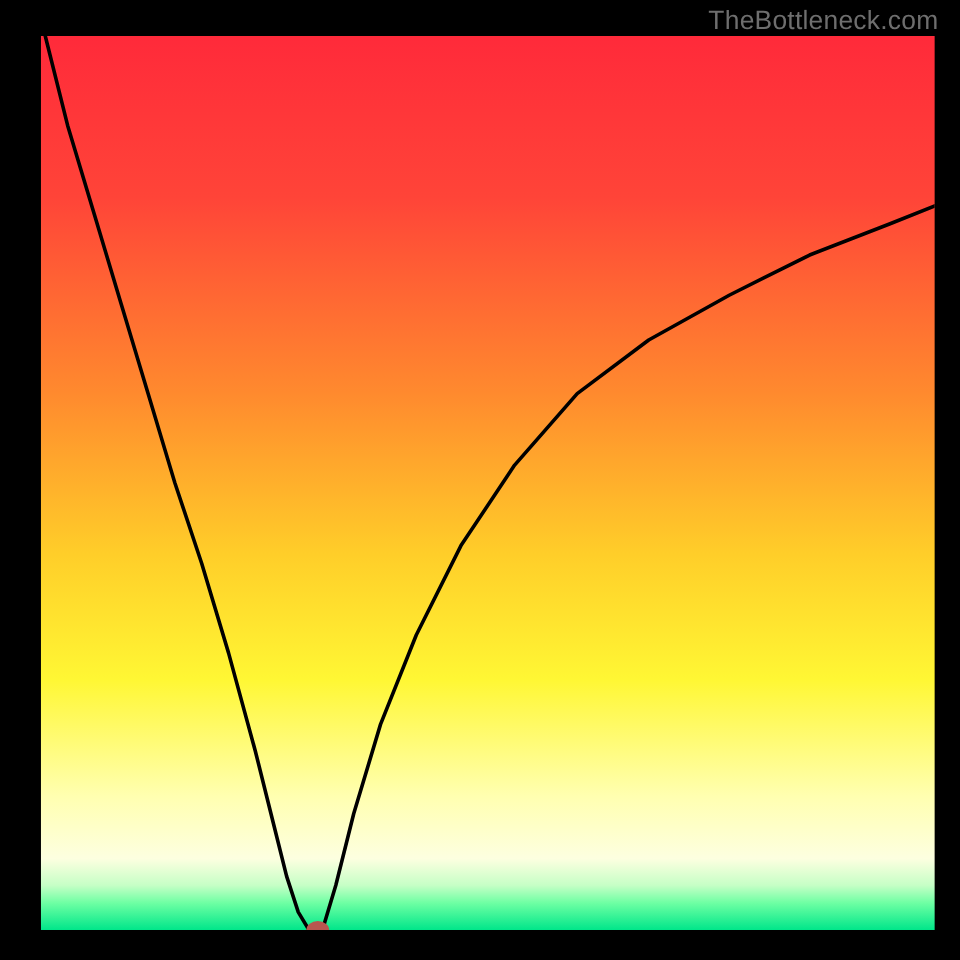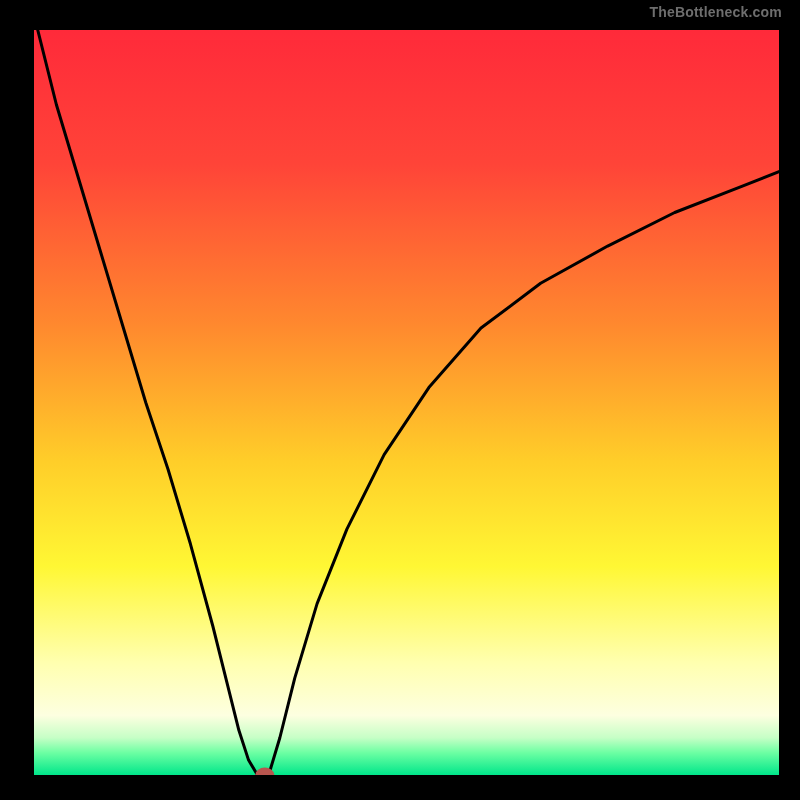--- a/index.html
+++ b/index.html
@@ -14,22 +14,22 @@
     position: relative;
     width: 800px;
     height: 800px;
     background: #000;
   }
   .attribution {
     position: absolute;
     top: 4px;
     right: 18px;
     color: #6e6e6e;
-    font-size: 14px;
-    font-weight: 700;
+    font-size: 22px;
+    font-weight: 400;
     letter-spacing: 0.2px;
     text-align: right;
   }
   .plot {
     position: absolute;
     background: #000;
     overflow: hidden;
   }
   .gradient {
     position: absolute;

